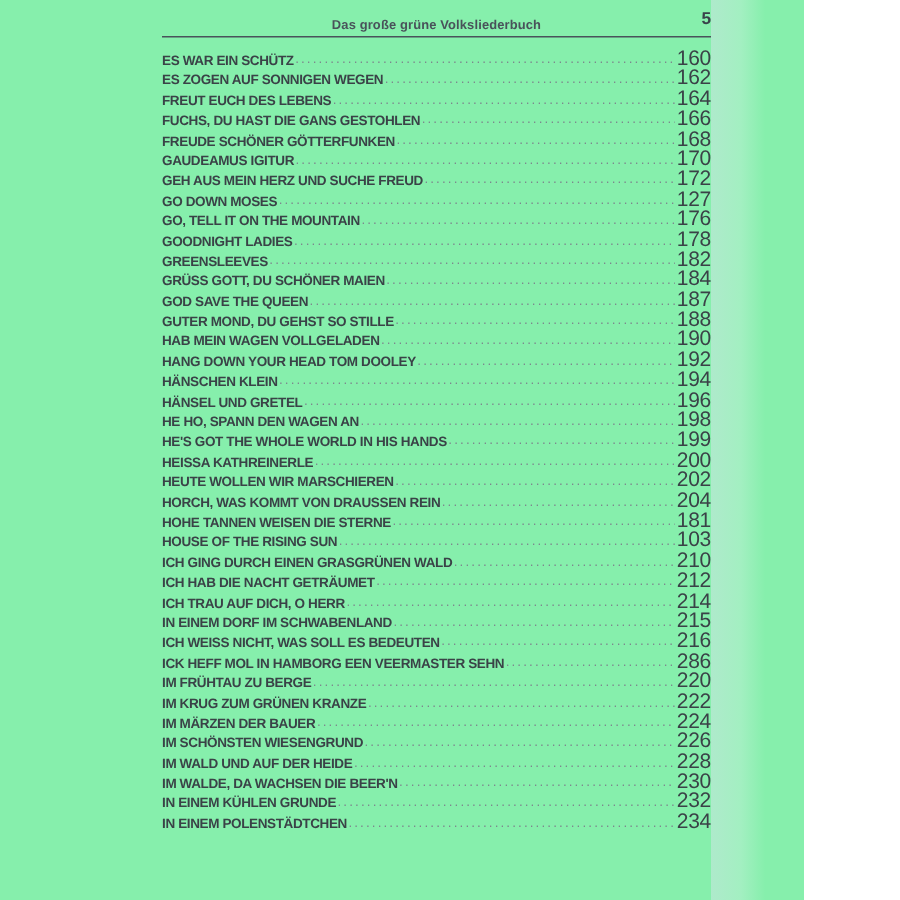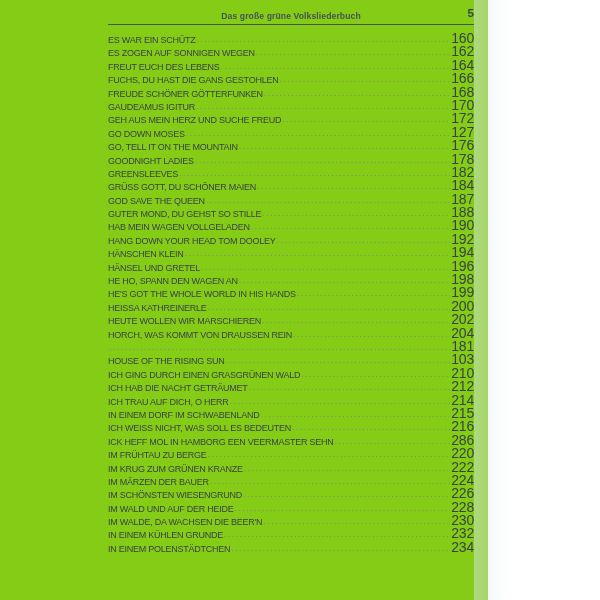--- a/index.html
+++ b/index.html
@@ -6,23 +6,23 @@
     margin: 0;
     padding: 0;
     width: 600px;
     height: 600px;
     background: #ffffff;
     overflow: hidden;
     font-family: "Liberation Sans", sans-serif;
   }
   .stage {
     position: relative;
-    width: 488px;
+    width: 536px;
     height: 600px;
-    background: #84cc16;
+    background: #86efac;
   }
   
   .edge-shade {
     position: absolute;
     left: 474px;
     top: 0;
     width: 36px;
     height: 600px;
     background: linear-gradient(90deg,
       rgba(214,229,234,0.50) 0%,
@@ -74,21 +74,21 @@
     width: 366px;
   }
   .row {
     display: flex;
     align-items: baseline;
     height: 13.4px;
     white-space: nowrap;
   }
   .row .t {
     font-size: 9px;
-    font-weight: 400;
+    font-weight: 700;
     letter-spacing: -0.25px;
     color: #3a4247;
     flex: 0 0 auto;
   }
   .row .l {
     flex: 1 1 auto;
     overflow: hidden;
     position: relative;
     height: 10px;
     margin: 0 1px;
@@ -235,20 +235,21 @@
           <span class="t">HEUTE WOLLEN WIR MARSCHIEREN</span>
           <span class="l"></span>
           <span class="p">202</span>
         </div>
         <div class="row">
           <span class="t">HORCH, WAS KOMMT VON DRAUSSEN REIN</span>
           <span class="l"></span>
           <span class="p">204</span>
         </div>
         <div class="row">
+          <span class="t">HOHE TANNEN WEISEN DIE STERNE</span>
           <span class="l"></span>
           <span class="p">181</span>
         </div>
         <div class="row">
           <span class="t">HOUSE OF THE RISING SUN</span>
           <span class="l"></span>
           <span class="p">103</span>
         </div>
         <div class="row">
           <span class="t">ICH GING DURCH EINEN GRASGRÜNEN WALD</span>

